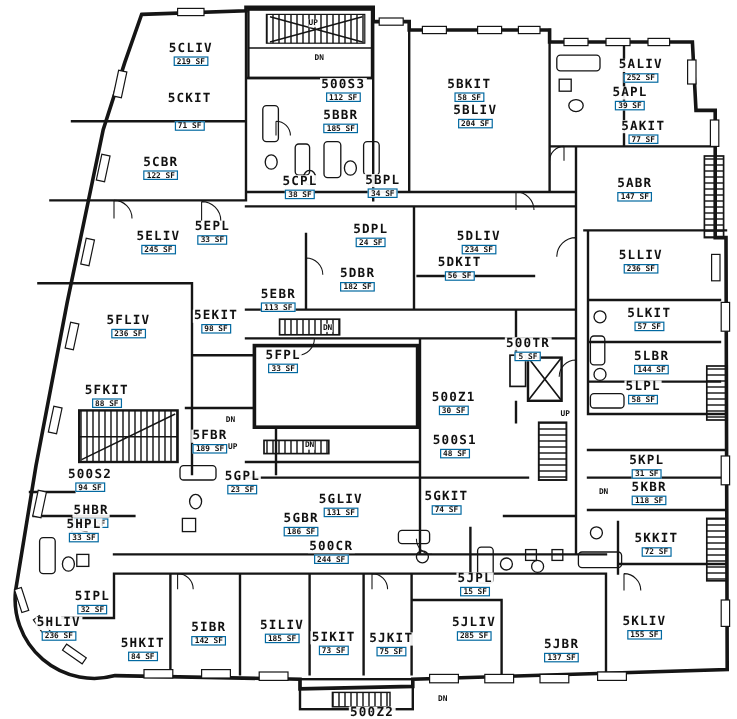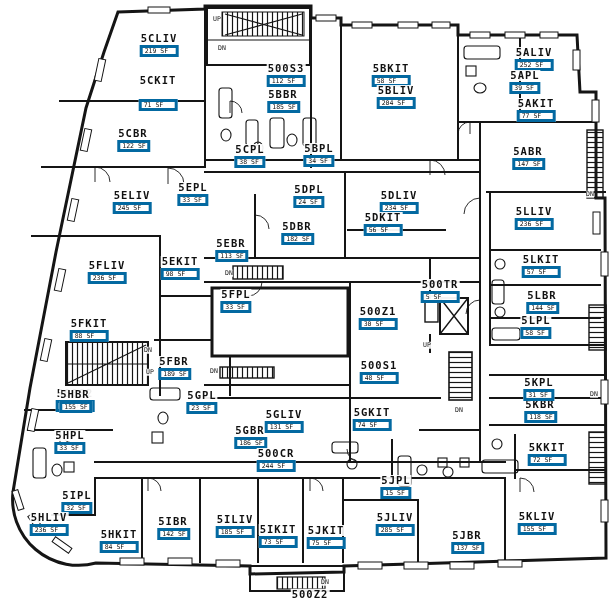--- a/index.html
+++ b/index.html
@@ -4,36 +4,36 @@
 <style>
   html,body{margin:0;padding:0;background:#fff;}
   .stage{
     position:relative;width:614px;height:599px;background:#fff;overflow:hidden;
     font-family:"DejaVu Sans Mono","Liberation Mono",monospace;
   }
   .stage svg{position:absolute;left:0;top:0;}
   #labels{position:absolute;left:0;top:0;width:100%;height:100%;z-index:2;}
   .room{
     position:absolute;transform:translate(-50%,-50%);
-    display:flex;flex-direction:column;line-height:1;
+    display:flex;flex-direction:column;align-items:center;line-height:1;
     z-index:2;white-space:nowrap;
   }
   .rname{
     font-size:10.5px;font-weight:bold;letter-spacing:1px;color:#111;
     background:rgba(255,255,255,.92);padding:0 1px;
   }
   .rarea{
-    font-size:6.5px;font-weight:normal;color:#111;border:3px solid #0369a1;
+    font-size:6.5px;font-weight:bold;color:#111;border:1px solid #0369a1;
     background:rgba(255,255,255,.95);padding:0 2px;margin-top:1px;
     letter-spacing:0;
   }
   .dir{
     position:absolute;transform:translate(-50%,-50%);
-    font-size:6.5px;font-weight:normal;color:#111;background:rgba(255,255,255,.9);
-    z-index:3;line-height:1;
+    font-size:6.5px;font-weight:bold;color:#111;background:rgba(255,255,255,.9);
+    z-index:3;line-height:1;margin-left:44px;
   }
 </style>
 </head>
 <body>
 
 <div class="stage">
 
   <svg width="614" height="599" viewBox="0 0 614 599">
     <defs>
       <pattern id="pv" width="5" height="8" patternUnits="userSpaceOnUse">
@@ -230,21 +230,21 @@
       <div class="rarea">77 SF</div>
     </div>
       <div class="room" style="left: 529px; top: 158px;">
       <div class="rname">5ABR</div>
       <div class="rarea">147 SF</div>
     </div>
       <div class="room" style="left: 132px; top: 202px;">
       <div class="rname">5ELIV</div>
       <div class="rarea">245 SF</div>
     </div>
-      <div class="room" style="left: 177px; top: 194px; margin-left: 16px;">
+      <div class="room" style="left: 177px; top: 194px;">
       <div class="rname">5EPL</div>
       <div class="rarea">33 SF</div>
     </div>
       <div class="room" style="left: 309px; top: 196px;">
       <div class="rname">5DPL</div>
       <div class="rarea">24 SF</div>
     </div>
       <div class="room" style="left: 399px; top: 202px;">
       <div class="rname">5DLIV</div>
       <div class="rarea">234 SF</div>
@@ -278,21 +278,21 @@
       <div class="rarea">88 SF</div>
     </div>
       <div class="room" style="left: 175px; top: 368px;">
       <div class="rname">5FBR</div>
       <div class="rarea">189 SF</div>
     </div>
       <div class="room" style="left: 75px; top: 400px;">
       <div class="rname">500S2</div>
       <div class="rarea">94 SF</div>
     </div>
-      <div class="room" style="left: 76px; top: 401px;">
+      <div class="room" style="left: 76px; top: 430px;">
       <div class="rname">5HBR</div>
       <div class="rarea">155 SF</div>
     </div>
       <div class="room" style="left: 70px; top: 442px;">
       <div class="rname">5HPL</div>
       <div class="rarea">33 SF</div>
     </div>
       <div class="room" style="left: 202px; top: 402px;">
       <div class="rname">5GPL</div>
       <div class="rarea">23 SF</div>
@@ -382,21 +382,21 @@
       <div class="rarea">144 SF</div>
     </div>
       <div class="room" style="left: 536px; top: 327px;">
       <div class="rname">5LPL</div>
       <div class="rarea">58 SF</div>
     </div>
       <div class="room" style="left: 440px; top: 291px;">
       <div class="rname">500TR</div>
       <div class="rarea">5 SF</div>
     </div>
-      <div class="room" style="left: 378px; top: 318px;">
+      <div class="room" style="left: 378px; top: 336px;">
       <div class="rname">500Z1</div>
       <div class="rarea">30 SF</div>
     </div>
       <div class="room" style="left: 379px; top: 372px;">
       <div class="rname">500S1</div>
       <div class="rarea">48 SF</div>
     </div>
       <div class="room" style="left: 310px; top: 594px;">
       <div class="rname">500Z2</div>
 

